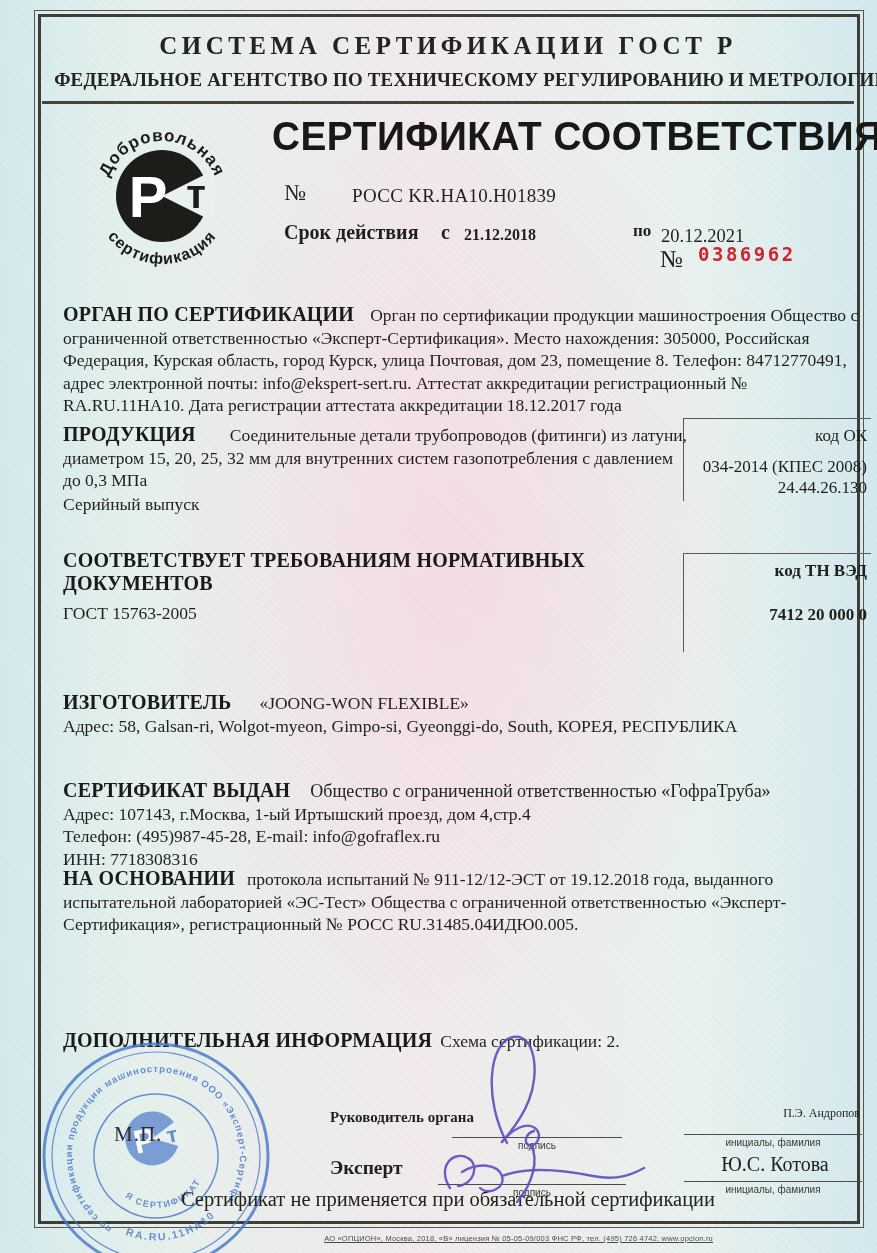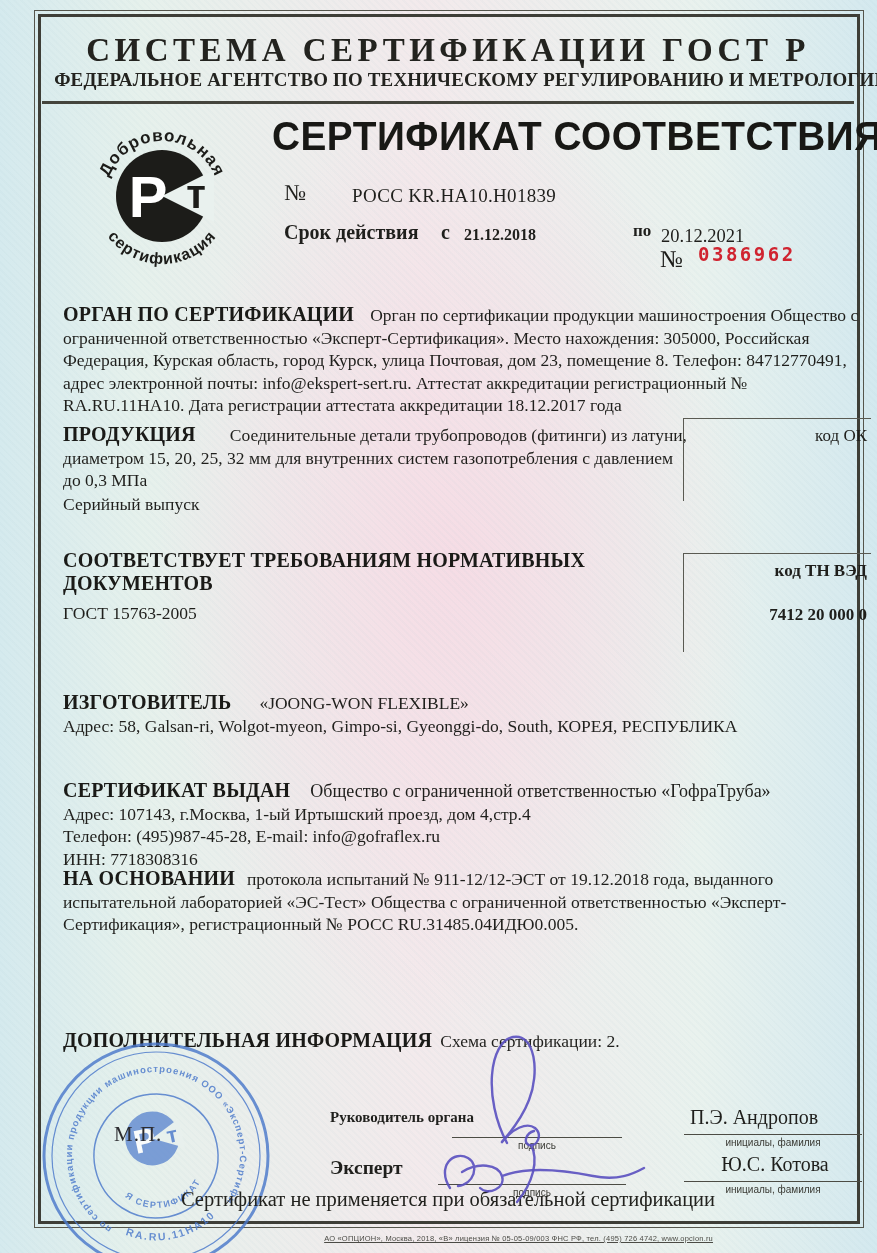--- a/index.html
+++ b/index.html
@@ -10,21 +10,21 @@
       repeating-linear-gradient(45deg, rgba(150,185,195,.05) 0 2px, rgba(0,0,0,0) 2px 5px),
       radial-gradient(ellipse 420px 640px at 52% 45%, rgba(246,218,228,.85), rgba(246,218,228,0) 72%),
       linear-gradient(90deg,#d5eaee 0%,#e6f1ec 16%,#f3eaec 48%,#e9f2ee 80%,#d4e9ef 100%);
   }
   .abs{position:absolute;}
   
   .frame-outer{position:absolute;left:34px;top:10px;width:828px;height:1216px;border:1.5px solid #55554c;}
   .frame-inner{position:absolute;left:3px;top:3px;right:3px;bottom:3px;border:3px solid #3e3e37;}
   .header-sep{position:absolute;left:42px;top:101px;width:812px;height:2.5px;background:#44443c;}
   
-  .hdr1{left:42px;top:32px;width:812px;text-align:center;font-weight:bold;font-size:33px;letter-spacing:4.5px;color:#23231f;}
+  .hdr1{left:42px;top:32px;width:812px;text-align:center;font-weight:bold;font-size:25px;letter-spacing:4.5px;color:#23231f;}
   .hdr2{left:42px;top:69px;width:812px;text-align:center;font-weight:bold;font-size:19.5px;letter-spacing:.2px;transform:scaleX(.97);color:#23231f;white-space:nowrap;}
   .doc-title{left:272px;top:114px;width:590px;font-family:"Liberation Sans",sans-serif;font-weight:bold;font-size:40px;letter-spacing:.5px;transform:scaleX(.97);transform-origin:left;color:#181815;white-space:nowrap;}
   .cert-no-label{left:284px;top:180px;font-size:23px;}
   .cert-no-value{left:352px;top:185px;font-size:19px;letter-spacing:.3px;}
   .val-label{left:284px;top:221px;font-weight:bold;font-size:20px;}
   .val-c{left:441px;top:221px;font-weight:bold;font-size:20px;}
   .val-from{left:464px;top:226px;font-size:16px;font-weight:bold;}
   .val-po{left:633px;top:221px;font-weight:bold;font-size:17px;}
   .val-to{left:661px;top:226px;font-size:18.5px;}
   .blank-label{left:660px;top:246px;font-size:24px;color:#1c1c19;}
@@ -62,21 +62,21 @@
   .sigline{height:0;border-top:1.5px solid #4c4c44;}
   .line-s1{left:452px;top:1137px;width:170px;}
   .line-s2{left:438px;top:1184px;width:188px;}
   .line-n1{left:684px;top:1134px;width:178px;}
   .line-n2{left:684px;top:1181px;width:178px;}
   .cap{font-family:"Liberation Sans",sans-serif;font-size:10px;color:#3a3a34;text-align:center;}
   .cap-s1{left:452px;top:1140px;width:170px;}
   .cap-s2{left:438px;top:1187px;width:188px;}
   .cap-n1{left:684px;top:1137px;width:178px;}
   .cap-n2{left:684px;top:1184px;width:178px;}
-  .name1{left:690px;top:1106px;width:170px;text-align:left;font-size:20px;}
+  .name1{left:690px;top:1106px;width:170px;text-align:right;font-size:12px;}
   .name2{left:690px;top:1153px;width:170px;text-align:center;font-size:20px;}
   .sig-svg{pointer-events:none;z-index:4;}
   .footnote{left:42px;top:1188px;width:812px;text-align:center;font-size:20.5px;color:#22221e;}
   .printer{left:0;top:1234px;width:713px;text-align:right;font-family:"Liberation Sans",sans-serif;font-size:7.5px;color:#4b4b45;letter-spacing:.2px;text-decoration:underline;}
   .red{color:#d02430;}
 </style>
 </head>
 <body>
 
 <div class="page">
@@ -123,20 +123,24 @@
   <div class="abs sec sec-organ">
     <p><span class="lbl">ОРГАН ПО СЕРТИФИКАЦИИ</span><span>Орган по сертификации продукции машиностроения Общество с ограниченной ответственностью «Эксперт-Сертификация». Место нахождения: 305000, Российская Федерация, Курская область, город Курск, улица Почтовая, дом 23, помещение 8. Телефон: 84712770491, адрес электронной почты: info@ekspert-sert.ru. Аттестат аккредитации регистрационный № RA.RU.11НА10. Дата регистрации аттестата аккредитации 18.12.2017 года</span></p>
   </div>
 
   <div class="abs sec sec-prod">
     <p><span class="lbl">ПРОДУКЦИЯ</span><span>Соединительные детали трубопроводов (фитинги) из латуни, диаметром 15, 20, 25, 32 мм для внутренних систем газопотребления с давлением до 0,3 МПа</span></p>
     <div class="prod-line2">Серийный выпуск</div>
   </div>
   <div class="abs codebox box-ok">
     <div>код ОК</div>
+    <div class="vals">
+      <div>034-2014 (КПЕС 2008)</div>
+      <div>24.44.26.130</div>
+    </div>
   </div>
 
   <div class="abs sec sec-conf">
     <div class="lbl">СООТВЕТСТВУЕТ ТРЕБОВАНИЯМ НОРМАТИВНЫХ ДОКУМЕНТОВ</div>
     <div class="conf-doc">ГОСТ 15763-2005</div>
   </div>
   <div class="abs codebox box-tnved">
     <div>код ТН ВЭД</div>
     <div class="vals">
       <div>7412 20 000 0</div>

